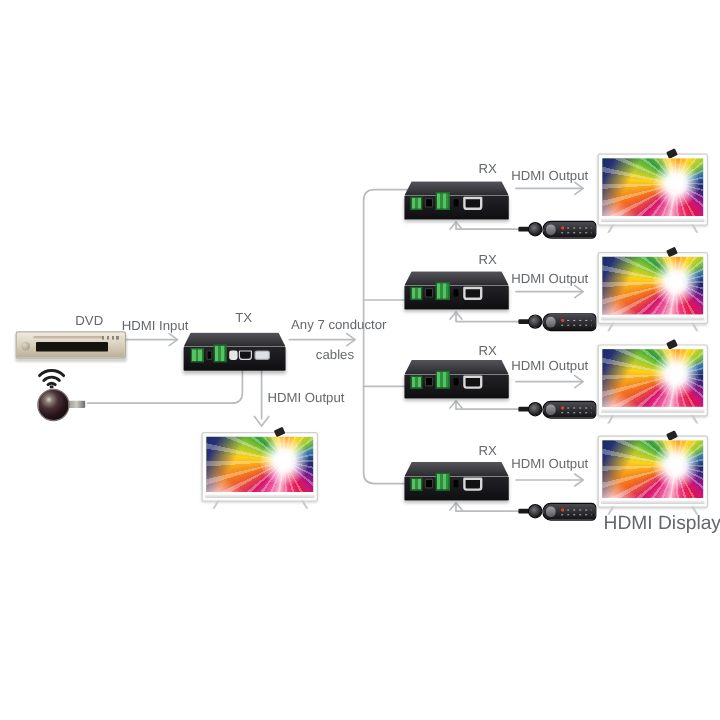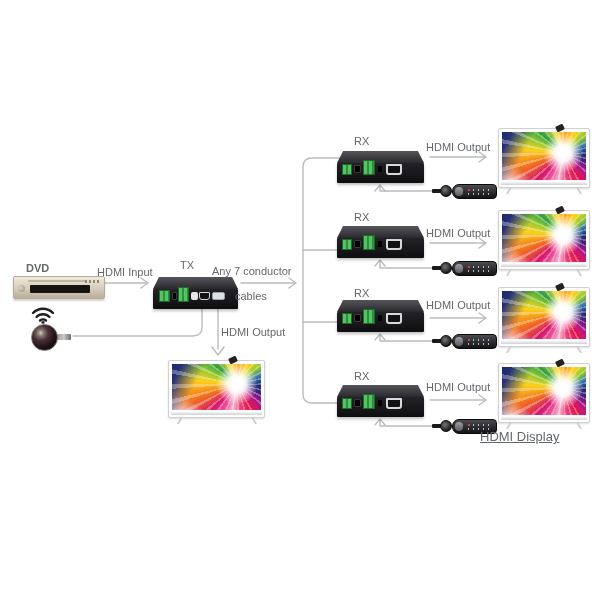--- a/index.html
+++ b/index.html
@@ -3,21 +3,21 @@
 <meta charset="utf-8">
 <style>
   html,body{margin:0;padding:0;background:#fff;}
   #page{position:relative;width:600px;height:600px;background:#ffffff;overflow:hidden;
         font-family:"Liberation Sans",sans-serif;}
   
   #wires{position:absolute;left:0;top:0;z-index:1;}
   #wires path{fill:none;stroke:#b9bcbe;stroke-width:1.4;stroke-linejoin:round;stroke-linecap:round;}
   
   .lbl{position:absolute;z-index:3;font-size:11px;line-height:12px;color:#64686b;
-       text-align:left;white-space:nowrap;}
+       text-align:right;white-space:nowrap;}
   
   .device{position:absolute;z-index:2;width:87px;}
   .device.tx{width:85px;}
   .dev-top{height:12px;background:linear-gradient(#54545a,#2a2a2e);
            clip-path:polygon(7% 0,93% 0,100% 100%,0 100%);}
   .dev-front{position:relative;height:20px;background:linear-gradient(#232327,#0e0e11);
              border-radius:1px;box-shadow:0 2px 3px rgba(0,0,0,.25);}
   .port{position:absolute;display:block;box-sizing:border-box;}
   .port.green{background:repeating-linear-gradient(90deg,#55c364 0 3px,#2e8f3c 3px 5px);
               border:1px solid #1d6b2a;}
@@ -126,21 +126,21 @@
       <path d="M430 318 H485"></path>
       <path d="M479 313 L486 318 L479 323"></path>
       <path d="M434 341 H380 V336"></path>
       <path d="M375 340 L380 334 L385 340"></path>
       <path d="M430 400 H485"></path>
       <path d="M479 395 L486 400 L479 405"></path>
       <path d="M434 426 H380 V421"></path>
       <path d="M375 425 L380 419 L385 425"></path>
     </svg>
 
-  <div class="lbl" style="left:26px;top:262px;width:60px;font-weight:bold;">DVD</div>
+  <div class="lbl" style="left:26px;top:262px;width:60px;">DVD</div>
   <div class="dvd">
     <div class="dvd-tray"></div>
     <div class="dvd-display"></div>
     <div class="dvd-knob"></div>
     <div class="dvd-btns"></div>
   </div>
 
   <div class="lbl" style="left:97px;top:266px;width:60px;">HDMI Input</div>
 
   <svg class="ir-signal" width="26" height="20" viewBox="0 0 26 20">
@@ -172,21 +172,21 @@
   <div class="lbl" style="left:221px;top:326px;width:66px;">HDMI Output</div>
 
   <div class="tv tv-left">
     <div class="tv-cam"></div>
     <div class="tv-screen"></div>
     <div class="tv-base"></div>
     <div class="tv-leg l"></div>
     <div class="tv-leg r"></div>
   </div>
 
-  <div class="lbl" style="left:480px;top:431px;width:76px;font-size:13px;text-decoration:underline;">HDMI Display</div>
+  <div class="lbl" style="left:503px;top:431px;width:76px;font-size:16px;">HDMI Display</div>
 <div class="rx-row">
     <div class="lbl rx-label" style="left: 354px; width: 60px; top: 135px;">RX</div>
     <div class="device rx-box" style="left: 337px; top: 151px;">
       <div class="dev-top"></div>
       <div class="dev-front">
         <span class="port green p-g2"></span>
         <span class="port black p-b1"></span>
         <span class="port green p-g3"></span>
         <span class="port knob p-k"></span>
         <span class="port hdmi p-h1"></span>

